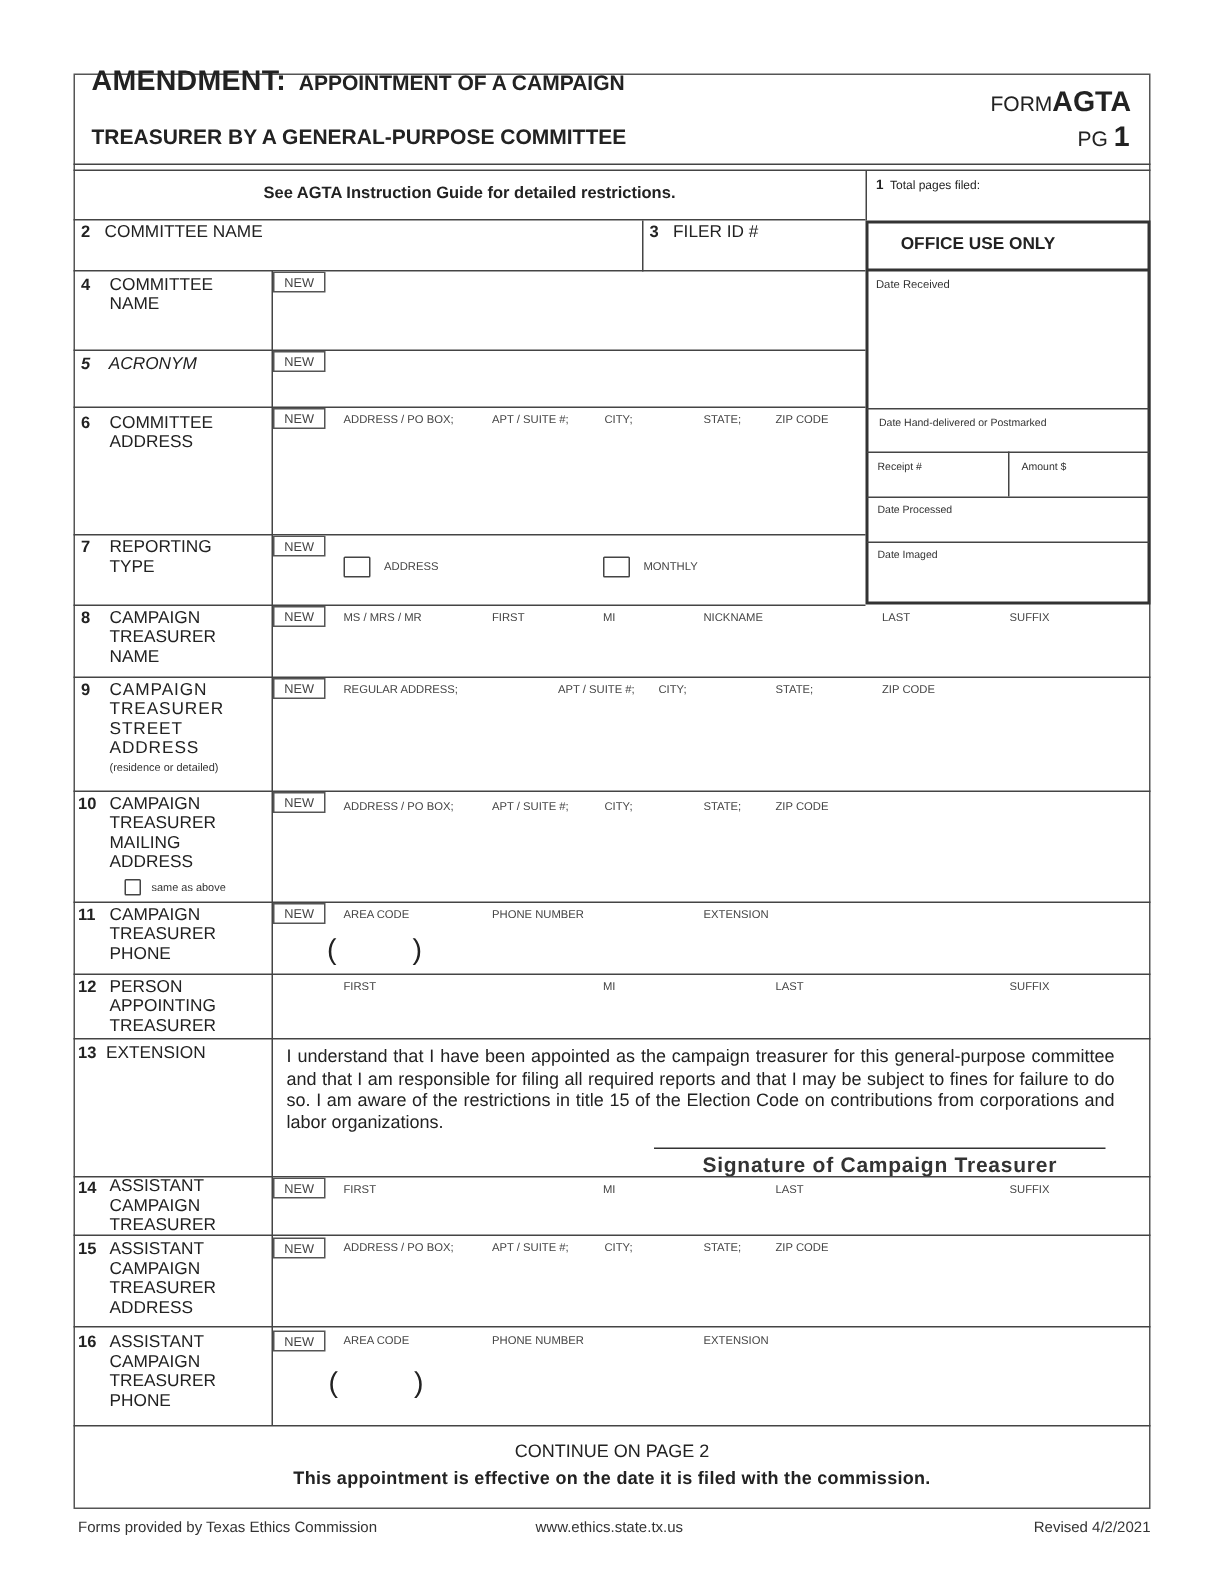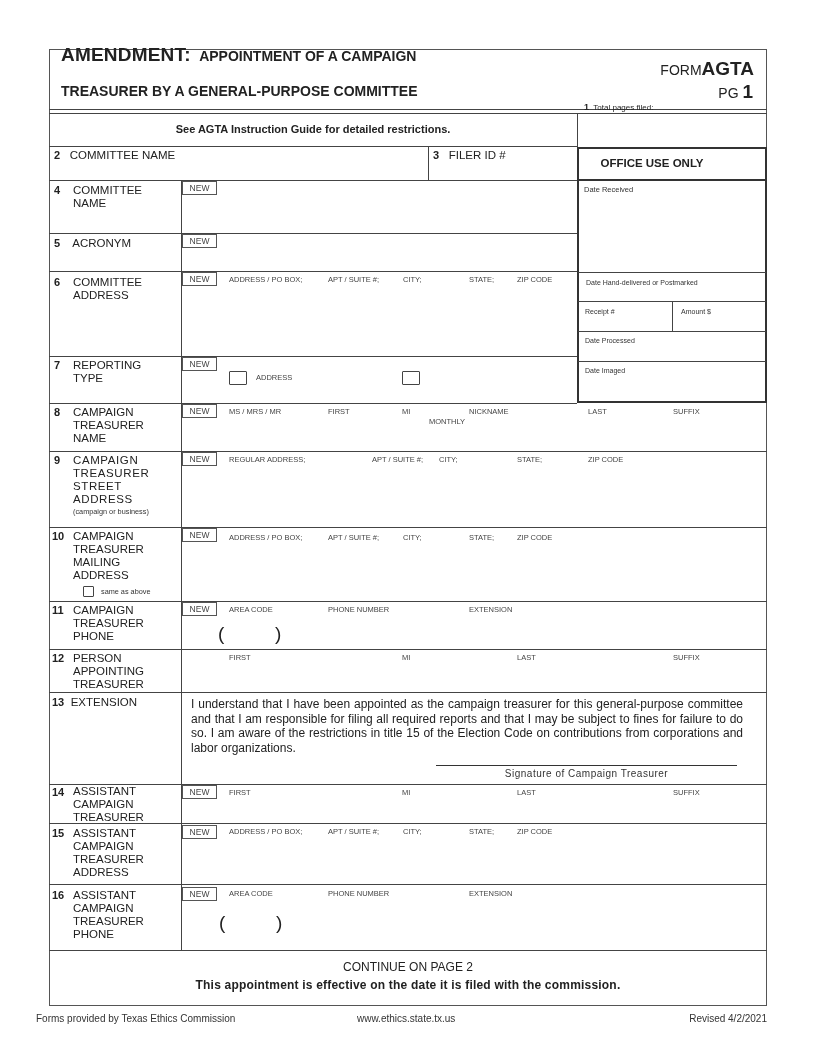--- a/index.html
+++ b/index.html
@@ -18,21 +18,21 @@
   .small { font-size: 7.5px; color: #444; }
   .sub { font-size: 7.3px; color: #333; }
   .new { position: absolute; width: 33px; height: 12px; border: 1px solid #555; font-size: 8.5px; line-height: 12px; text-align: center; color: #444; background: #fff; box-sizing: content-box; }
   .cb { position: absolute; width: 16px; height: 12px; border: 1px solid #444; border-radius: 1px; background: #fff; }
   .cb.small-cb { width: 9px; height: 9px; }
   .office { position: absolute; left: 577px; top: 147px; width: 190px; height: 256px; border: 2px solid #333; box-sizing: border-box; }
   .office-title { font-weight: bold; font-size: 11.5px; text-align: center; }
   .oflabel { font-size: 7.5px; color: #333; }
   .paren { font-size: 19px; color: #222; }
   .sig-text { font-size: 12px; line-height: 14.6px; text-align: justify; color: #222; }
-  .sig-caption { font-size: 10px; font-weight: normal; letter-spacing: 0.5px; color: #333; }
+  .sig-caption { font-size: 14px; font-weight: bold; letter-spacing: 0.5px; color: #333; }
   .footer { font-size: 10px; color: #333; }
 </style>
 </head>
 <body>
 
 <div class="frame"></div>
 
 <div class="abs" style="left:61px; top:44px;">
   <span class="title-main">AMENDMENT:</span>
   <span class="title-sub" style="margin-left:4px;">APPOINTMENT OF A CAMPAIGN</span>
@@ -43,21 +43,21 @@
 </div>
 <div class="abs form-id" style="right:63px; top:81px; text-align:right;">
   <span>PG</span> <b>1</b>
 </div>
 
 <div class="hline" style="left:49px; width:718px; top:109px;"></div>
 <div class="hline" style="left:49px; width:718px; top:113px;"></div>
 
 <div class="abs" style="left:49px; width:528px; top:123px; text-align:center; font-size:11px; font-weight:bold;">See AGTA Instruction Guide for detailed restrictions.</div>
 <div class="vline" style="left:577px; top:114px; height:33px;"></div>
-<div class="abs" style="left:584px; top:102px; font-size:8px;">
+<div class="abs" style="left:584px; top:118px; font-size:8px;">
   <span class="num" style="font-size:9px;">1</span>&nbsp; <span>Total pages filed:</span>
 </div>
 <div class="abs" style="left:655px; top:130px; width:100px; height:14px;"></div>
 <div class="hline" style="left:49px; width:528px; top:146px;"></div>
 
 <div class="abs lbl" style="left:54px; top:149px;">
   <span class="num">2</span>&nbsp;&nbsp; <span>COMMITTEE NAME</span>
 </div>
 <div class="abs" style="left:55px; top:163px; width:370px; height:16px;"></div>
 <div class="vline" style="left:428px; top:147px; height:34px;"></div>
@@ -73,21 +73,21 @@
   <span class="num">4</span>
 </div>
 <div class="abs lbl" style="left:73px; top:184px;">
   <div>COMMITTEE</div>
     <div>NAME</div>
 </div>
 <div class="new" style="left:182px; top:181px;">NEW</div>
 <div class="abs" style="left:186px; top:198px; width:385px; height:32px;"></div>
 <div class="hline" style="left:49px; width:528px; top:233px;"></div>
 
-<div class="abs lbl" style="left:54px; top:237px;">
+<div class="abs lbl" style="left:54px; top:237px;font-style:italic;">
   <span class="num">5</span>&nbsp;&nbsp;&nbsp; <span>ACRONYM</span>
 </div>
 <div class="new" style="left:182px; top:234px;">NEW</div>
 <div class="abs" style="left:186px; top:250px; width:385px; height:18px;"></div>
 <div class="hline" style="left:49px; width:528px; top:271px;"></div>
 
 <div class="abs lbl" style="left:54px; top:276px;"><span class="num">6</span></div>
 <div class="abs lbl" style="left:73px; top:276px;">
   <div>COMMITTEE</div>
     <div>ADDRESS</div>
@@ -103,21 +103,21 @@
 
 <div class="abs lbl" style="left:54px; top:359px;"><span class="num">7</span></div>
 <div class="abs lbl" style="left:73px; top:359px;">
   <div>REPORTING</div>
     <div>TYPE</div>
 </div>
 <div class="new" style="left:182px; top:357px;">NEW</div>
 <div class="cb" style="left:229px; top:371px;"></div>
 <div class="abs small" style="left:256px; top:373px;">ADDRESS</div>
 <div class="cb" style="left:402px; top:371px;"></div>
-<div class="abs small" style="left:429px; top:373px;margin-top:44px;">MONTHLY</div>
+<div class="abs small" style="left:429px; top:373px;">MONTHLY</div>
 <div class="hline" style="left:49px; width:528px; top:403px;"></div>
 
 <div class="office"></div>
 <div class="abs office-title" style="left:577px; width:150px; top:157px;">OFFICE USE ONLY</div>
 <div class="hline thick" style="left:578px; width:188px; top:179px;"></div>
 <div class="abs oflabel" style="left:584px; top:185px;">Date Received</div>
 <div class="hline" style="left:578px; width:188px; top:272px;"></div>
 <div class="abs oflabel" style="left:586px; top:279px; font-size:7px;">Date Hand-delivered or Postmarked</div>
 <div class="hline" style="left:578px; width:188px; top:301px;"></div>
 <div class="abs oflabel" style="left:585px; top:308px; font-size:7px;">Receipt #</div>
@@ -144,21 +144,21 @@
 <div class="abs" style="left:186px; top:420px; width:575px; height:26px;"></div>
 <div class="hline" style="left:49px; width:718px; top:451px;"></div>
 
 <div class="abs lbl" style="left:54px; top:454px;"><span class="num">9</span></div>
 <div class="abs lbl" style="left:73px; top:454px; letter-spacing:0.6px;">
   <div>CAMPAIGN</div>
     <div>TREASURER</div>
     <div>STREET</div>
     <div>ADDRESS</div>
 </div>
-<div class="abs sub" style="left:73px; top:507px;">(campaign or business)</div>
+<div class="abs sub" style="left:73px; top:507px;">(residence or detailed)</div>
 <div class="new" style="left:182px; top:452px;">NEW</div>
 <div class="abs small" style="left:229px; top:455px;">REGULAR ADDRESS;</div>
 <div class="abs small" style="left:372px; top:455px;">APT / SUITE #;</div>
 <div class="abs small" style="left:439px; top:455px;">CITY;</div>
 <div class="abs small" style="left:517px; top:455px;">STATE;</div>
 <div class="abs small" style="left:588px; top:455px;">ZIP CODE</div>
 <div class="abs" style="left:186px; top:468px; width:575px; height:54px;"></div>
 <div class="hline" style="left:49px; width:718px; top:527px;"></div>
 
 <div class="abs lbl" style="left:52px; top:530px;"><span class="num">10</span></div>
@@ -262,15 +262,15 @@
 <div class="abs paren" style="left:219px; top:912px;">(</div>
 <div class="abs paren" style="left:276px; top:912px;">)</div>
 <div class="abs" style="left:228px; top:915px; width:44px; height:18px;"></div>
 <div class="abs" style="left:290px; top:915px; width:170px; height:18px;"></div>
 <div class="abs" style="left:469px; top:915px; width:120px; height:18px;"></div>
 <div class="hline" style="left:49px; width:718px; top:950px;"></div>
 
 <div class="abs" style="left:49px; width:718px; top:960px; text-align:center; font-size:12px; color:#222;">CONTINUE ON PAGE 2</div>
 <div class="abs" style="left:49px; width:718px; top:978px; text-align:center; font-size:12px; font-weight:bold; color:#222; letter-spacing:0.2px;">This appointment is effective on the date it is filed with the commission.</div>
 
-<div class="abs footer" style="left:36px; top:1013px;">Forms provided by Texas Ethics Commission</div>
+<div class="abs footer" style="left:52px; top:1013px;">Forms provided by Texas Ethics Commission</div>
 <div class="abs footer" style="left:357px; top:1013px;">www.ethics.state.tx.us</div>
 <div class="abs footer" style="right:49px; top:1013px; text-align:right;">Revised 4/2/2021</div>
 
 </body></html>

